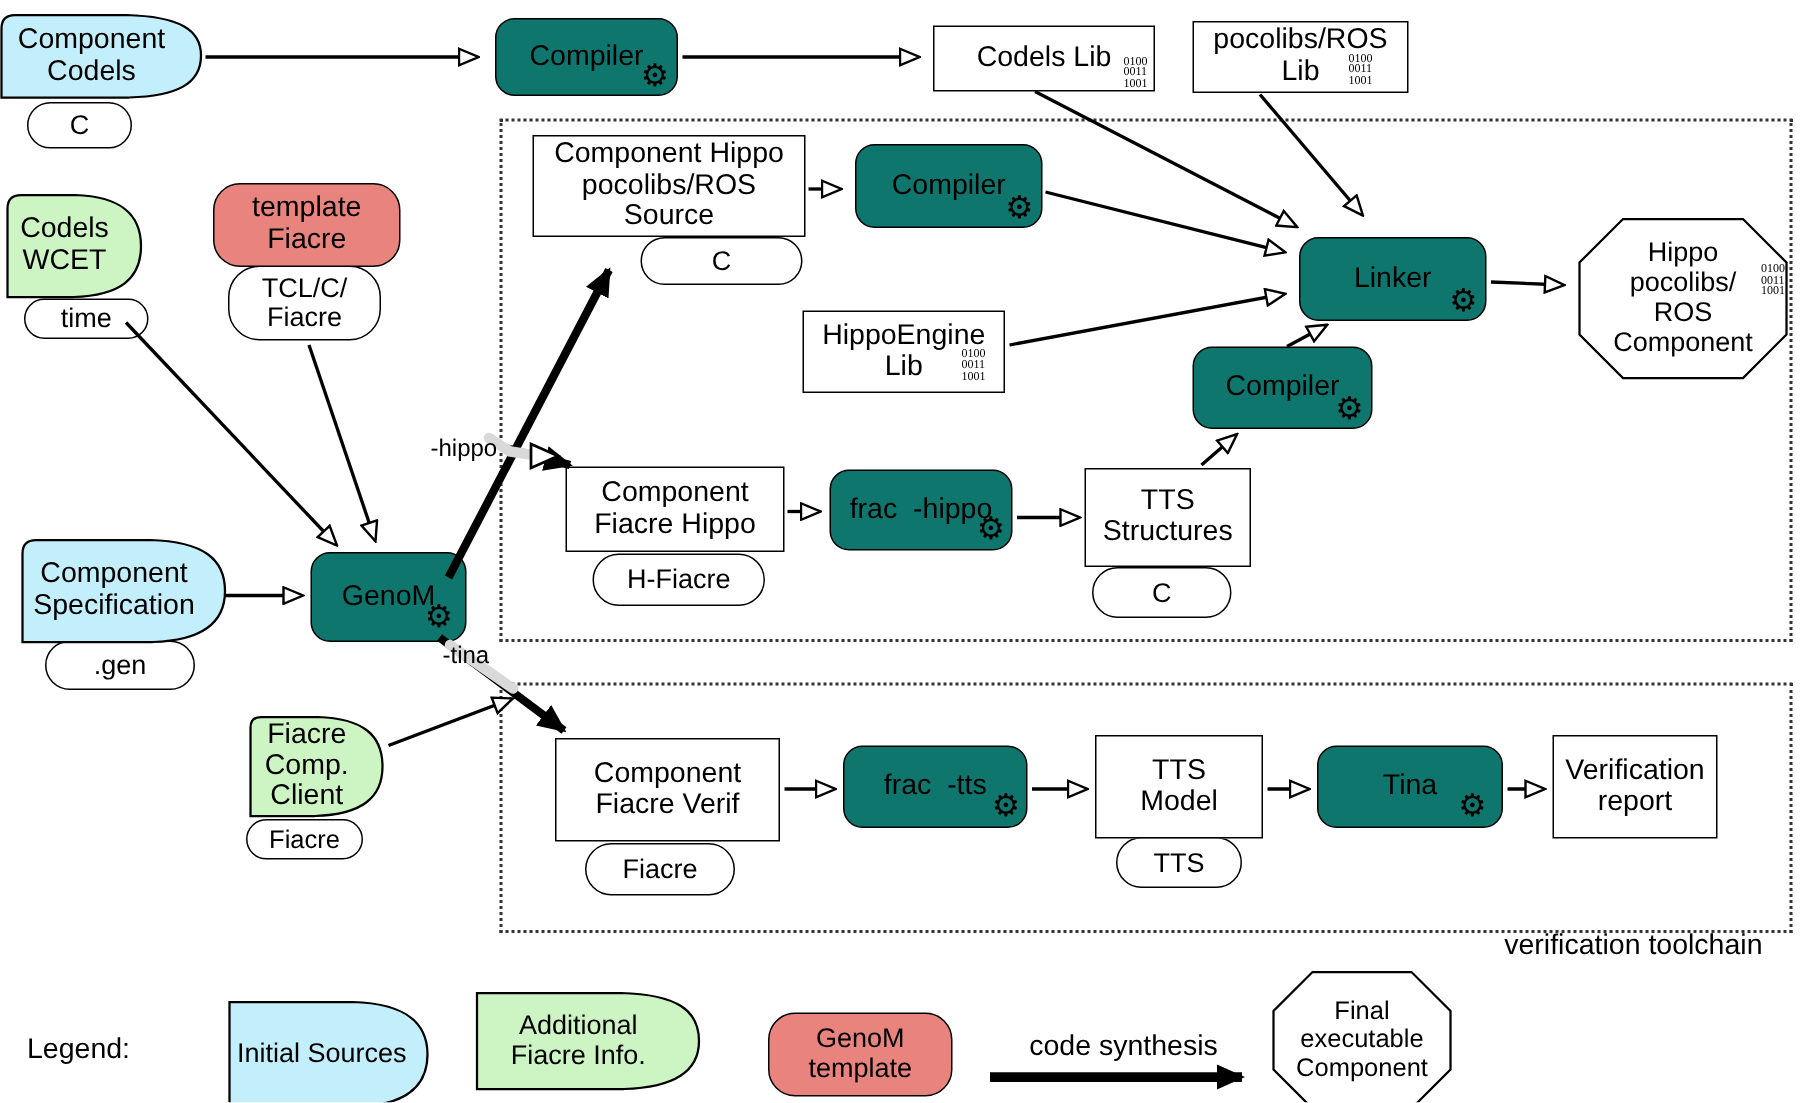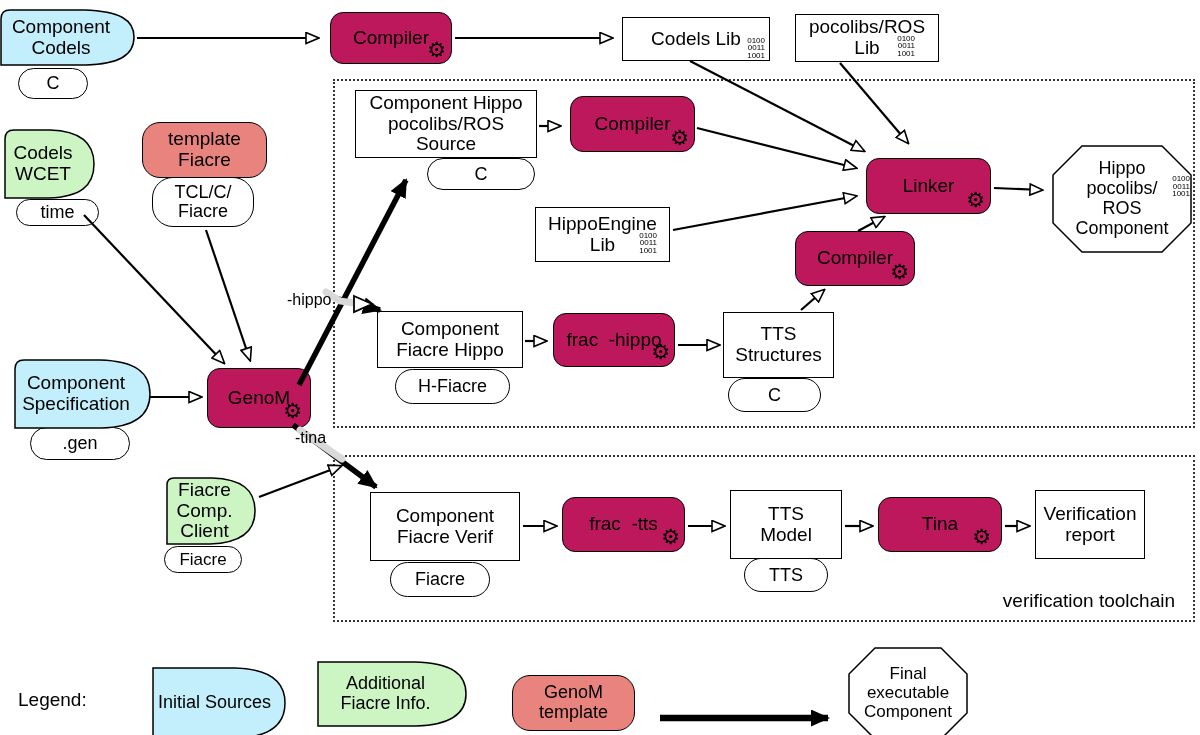--- a/index.html
+++ b/index.html
@@ -9,21 +9,21 @@
   *{box-sizing:border-box;margin:0;padding:0}
   html,body{width:1200px;height:735px;overflow:hidden;background:#fff;
     font-family:"Liberation Sans",sans-serif;color:#000}
   #canvas{position:relative;width:1200px;height:735px;overflow:hidden;background:#fff}
 
   .region{position:absolute;border:2px dotted #333;z-index:1}
   .region-label{position:absolute;font-size:19px;text-align:right;z-index:22}
 
   .node{position:absolute;z-index:10;display:flex;align-items:center;justify-content:center}
   .rect{background:#fff;border:1.6px solid #000}
-  .round{background:#be185d;border:1.4px solid #000;border-radius:13px}
+  .round{background:#0f766e;border:1.4px solid #000;border-radius:13px}
   .red{background:var(--template_red);border:1.6px solid #000;border-radius:18px}
   .lbl{font-size:19px;line-height:1.1;text-align:center;white-space:pre-wrap}
   .sm .lbl{font-size:18px}
 
   .pill{position:absolute;z-index:8;background:#fff;border:1.4px solid #000;
     border-radius:999px;display:flex;align-items:center;justify-content:center;
     font-size:18px;line-height:1.05;text-align:center;white-space:pre-wrap}
   .pill.sq{border-radius:21px}
 
   .dnode{position:absolute;z-index:10}
@@ -33,34 +33,34 @@
   .dnode.bump .lbl{padding-right:14px}
 
   .octa{position:absolute;z-index:10}
   .octa svg{position:absolute;left:0;top:0;overflow:visible}
   .octa .lbl{position:absolute;left:0;top:0;width:100%;height:100%;
     display:flex;align-items:center;justify-content:center;font-size:18px}
 
   .gear{position:absolute;right:5px;bottom:2px;font-size:21px;line-height:21px;
     font-family:"DejaVu Sans",sans-serif;z-index:12}
   .bin{position:absolute;font-size:8px;line-height:7.5px;letter-spacing:0;
-    font-family:Liberation Sans, sans-serif;white-space:pre-wrap;z-index:12;text-align:right}
+    font-family:Liberation Serif, serif;white-space:pre-wrap;z-index:12;text-align:left}
 
   .flag{position:absolute;font-size:16px;z-index:22}
   #connectors{position:absolute;left:0;top:0;z-index:16;pointer-events:none}
   .txt{position:absolute;font-size:19px;z-index:22}
 </style>
 </head>
 <body>
 
 <div id="canvas">
 
   <div class="region" style="left:333px;top:79px;width:862px;height:349px"></div>
   <div class="region" style="left:333px;top:455px;width:862px;height:167px"></div>
-  <div class="region-label" style="left:950px;top:590px;width:225px">verification toolchain</div>
+  <div class="region-label" style="left:950px;top:620px;width:225px">verification toolchain</div>
 
   <div class="dnode bump" style="left:0px;top:9px;width:136px;height:57px">
     <svg width="136" height="57">
         <path d="M1,10 Q1,1 10,1 L84,1 C120,2 134,11 134,28 C134,47 118,55 86,56 L1,56 Z" fill="var(--source_cyan)" stroke="#000" stroke-width="1.5"></path>
       </svg>
     <div class="lbl">Component
 Codels</div>
   </div>
   <div class="pill" style="left:18px;top:68px;width:70px;height:31px">C</div>
 
@@ -223,20 +223,21 @@
     <svg width="151" height="66">
         <path d="M1,1 L97,1 C135,2 149,13 149,33 C149,53 133,64 99,65 L1,65 Z" fill="var(--fiacre_green)" stroke="#000" stroke-width="1.5"></path>
       </svg>
     <div class="lbl" style="font-size:18px;padding-right:14px">Additional
 Fiacre Info.</div>
   </div>
   <div class="node red sm" style="left:512px;top:675px;width:123px;height:56px">
     <div class="lbl">GenoM
 template</div>
   </div>
+  <div class="txt" style="left:664px;top:687px;width:170px;text-align:center">code synthesis</div>
   <div class="octa" style="left:848px;top:647px;width:120px;height:93px">
     <svg width="120" height="93">
         <polygon points="27,1 93,1 119,27 119,66 93,92 27,92 1,66 1,27" fill="#fff" stroke="#000" stroke-width="1.5"></polygon>
       </svg>
     <div class="lbl" style="font-size:17px">Final
 executable
 Component</div>
   </div>
 
   <svg id="connectors" width="1200" height="735">

